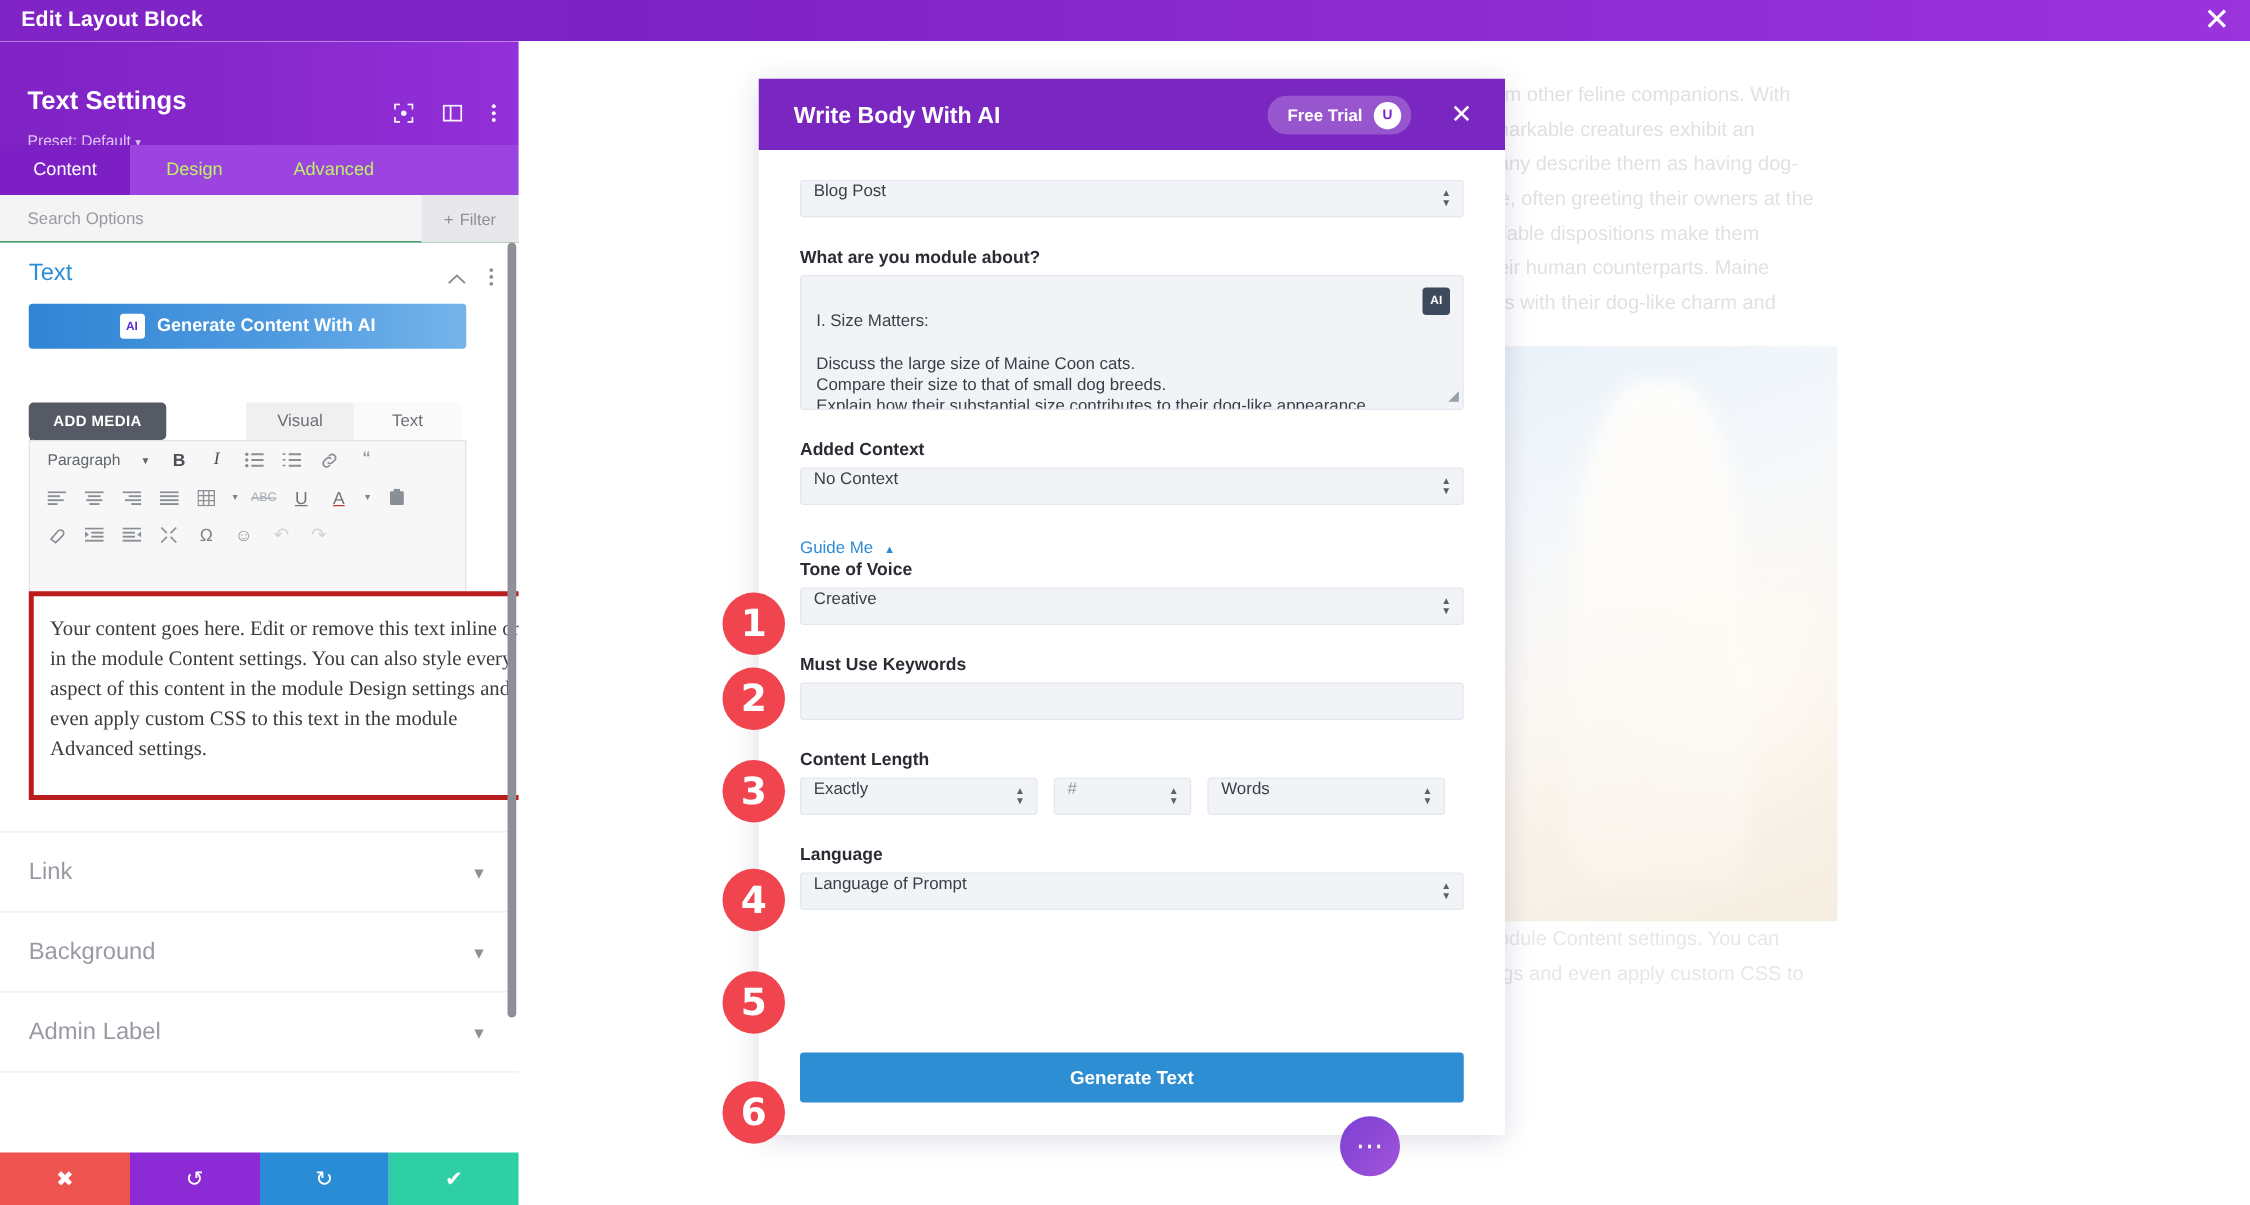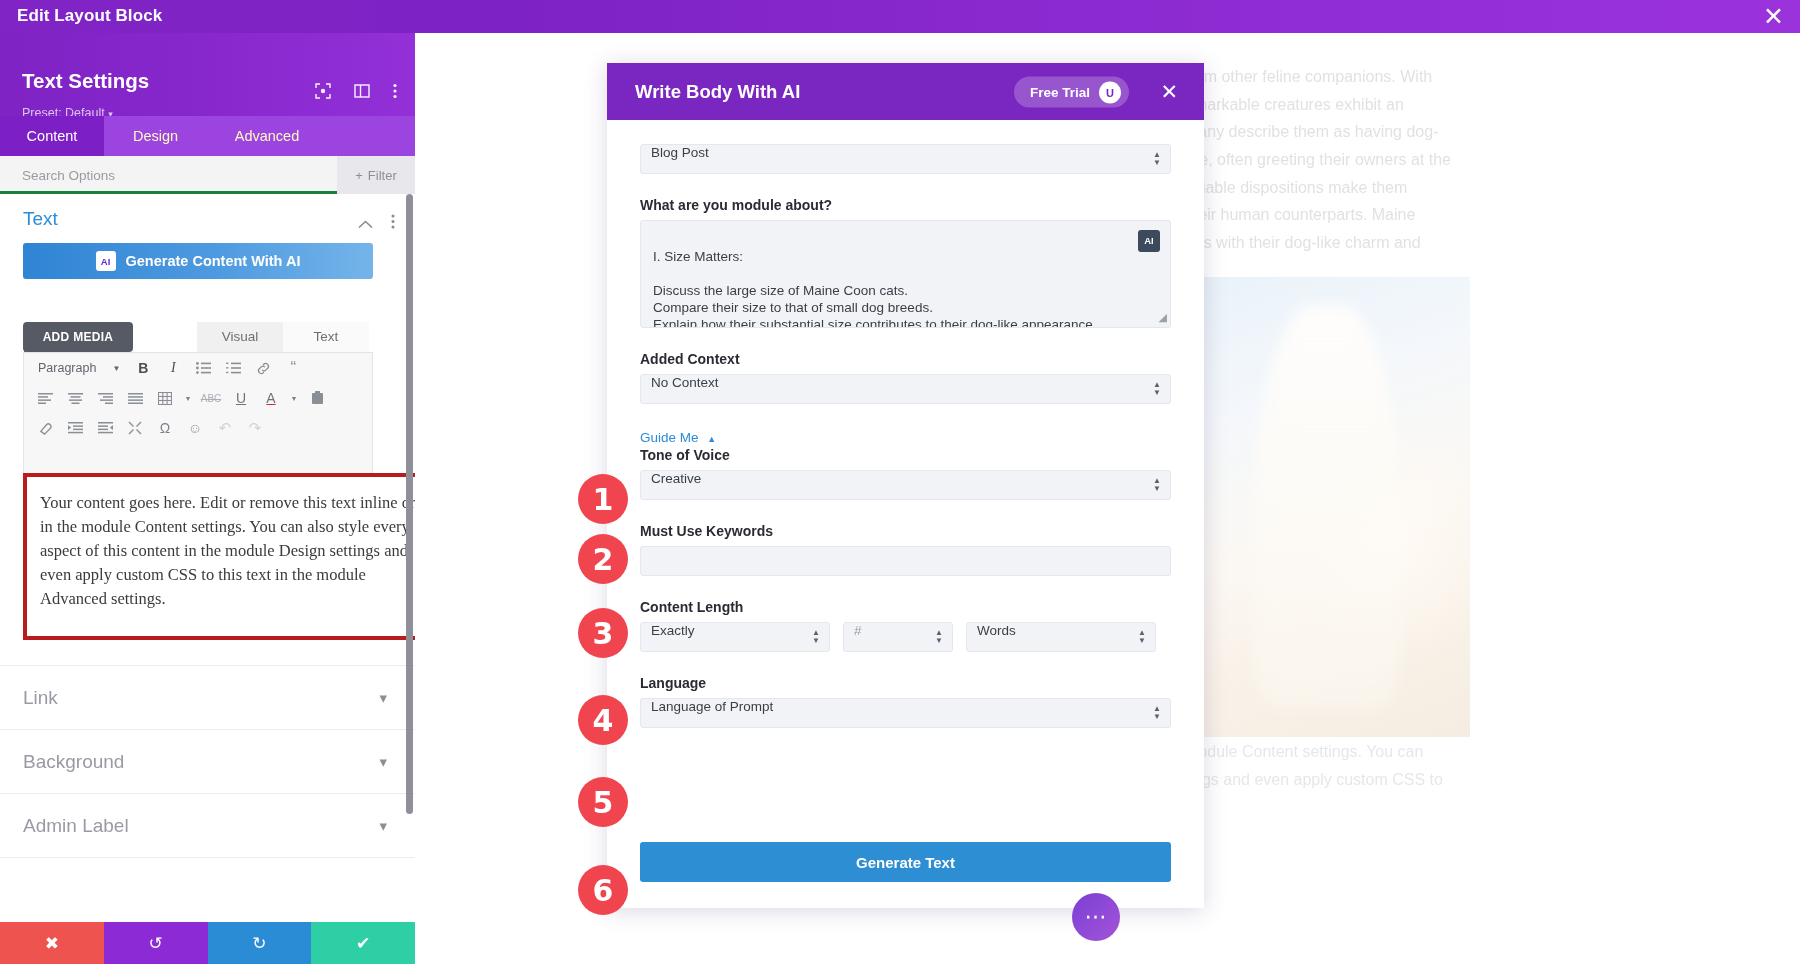--- a/index.html
+++ b/index.html
@@ -43,30 +43,30 @@
   #lp-header .h-icons { position:absolute; right:18px; top:60px;
     transform: translateY(-50%); display:flex; align-items:center; gap:23px; }
   #lp-header .h-icons span { cursor:pointer; opacity:.95; }
 
   #lp-tabs {
     position: absolute; left:0; top:83px; width:415px; height:40px;
     background: #9b44e0; display:flex; color:#fff;
   }
   #lp-tabs .tab {
     height:40px; line-height:40px; font-size:14.5px; text-align:center;
-    cursor:pointer; color:#fef9c3;
+    cursor:pointer; color:#bef264;
   }
   #lp-tabs .tab.active { background:#7c1fc4; color:#fff; }
   #lp-tabs .tab:nth-child(1){ width:104px; }
   #lp-tabs .tab:nth-child(2){ width:103px; }
   #lp-tabs .tab:nth-child(3){ width:120px; }
 
   #lp-search {
     position:absolute; left:0; top:123px; width:415px; height:38px;
-    background:#f4f4f5; border-bottom:3px solid #15803d;
+    background:#f4f4f5; border-bottom:1px solid #15803d;
   }
   #lp-search .sv { position:absolute; left:22px; top:19px;
     transform:translateY(-50%); font-size:13.5px; color:#9a9aa2; }
   #lp-search .filter {
     position:absolute; right:0; top:0; height:38px; width:78px;
     background:#e8e8ec; color:#8e8e98; font-size:13px;
     display:flex; align-items:center; justify-content:center; gap:5px; cursor:pointer;
   }
 
   #lp-body { position:absolute; left:0; top:161px; width:415px; height:730px;

